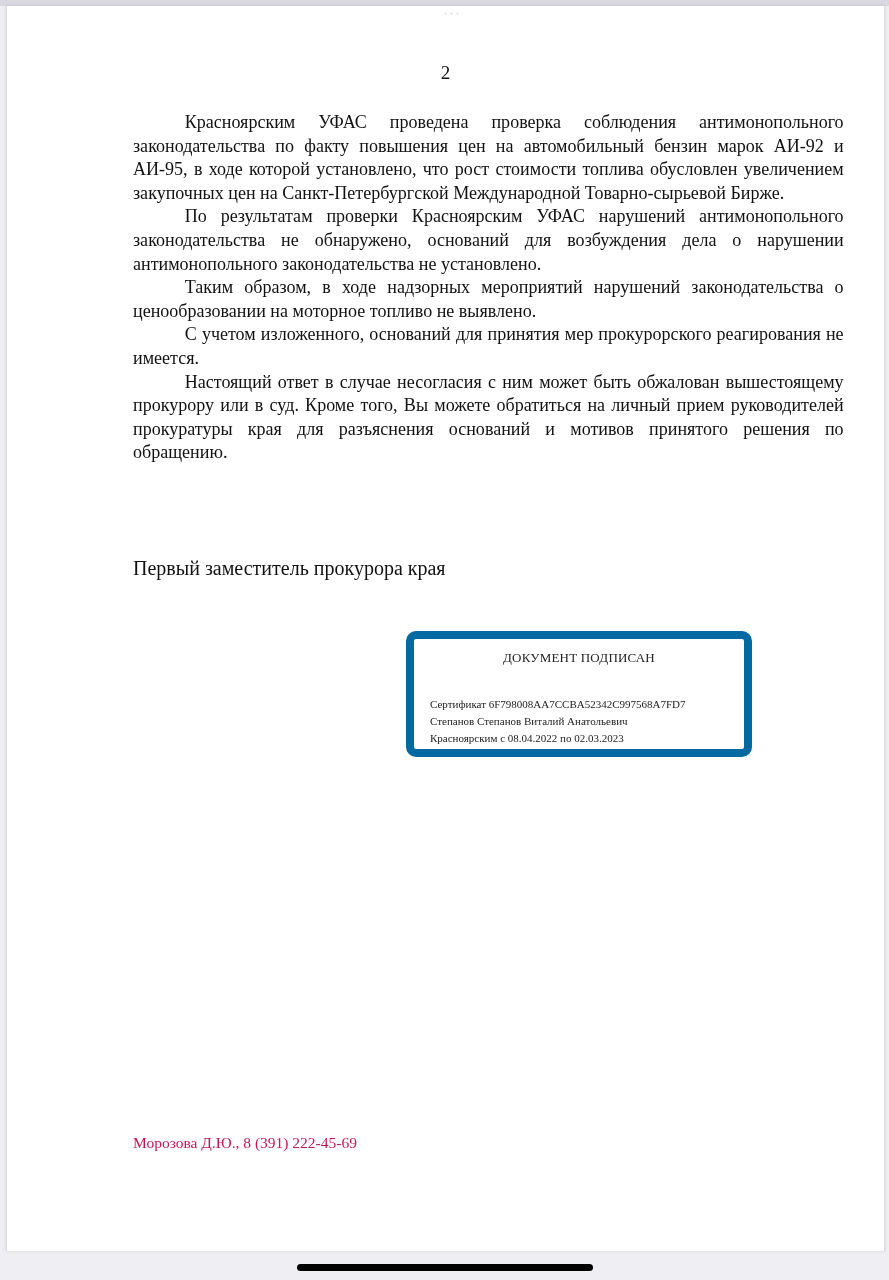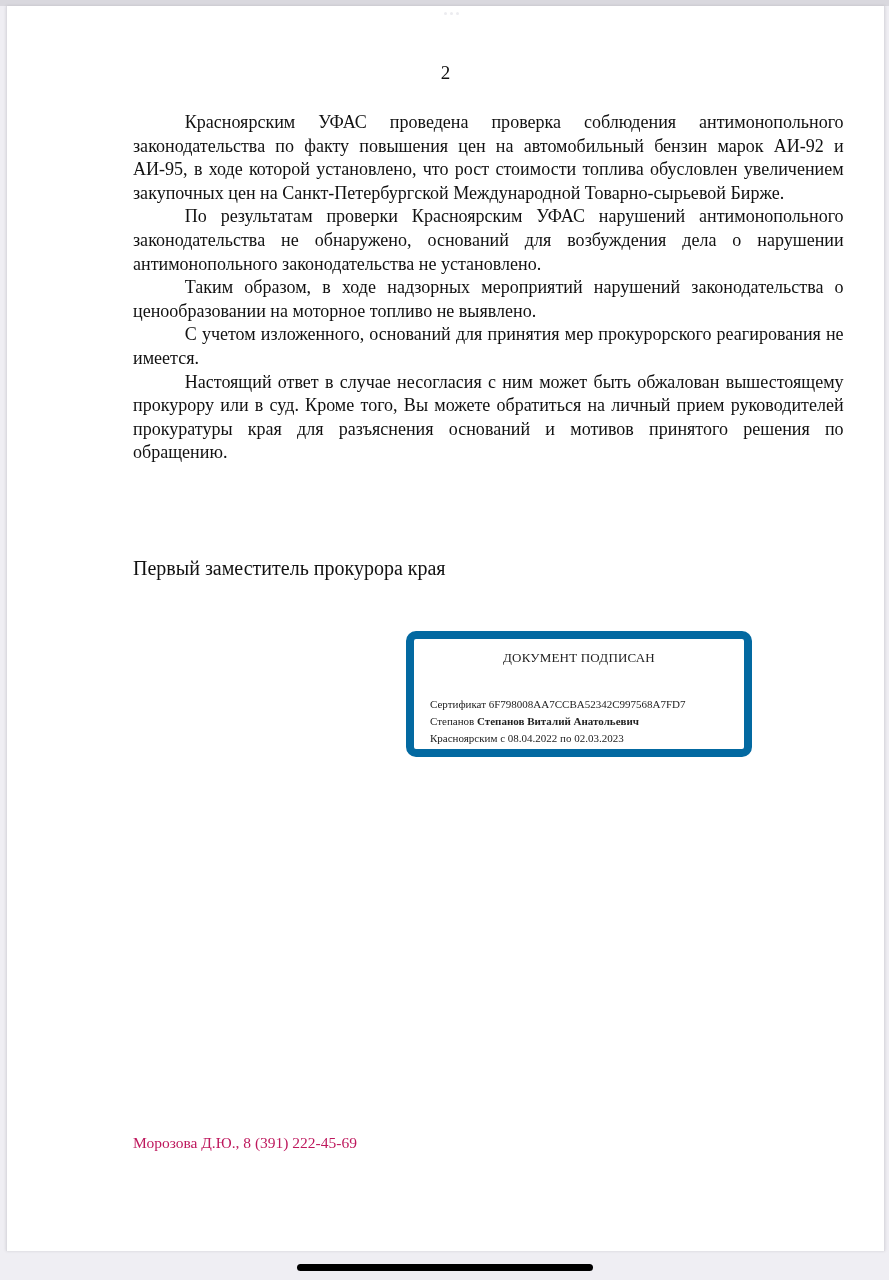--- a/index.html
+++ b/index.html
@@ -112,21 +112,21 @@
     }
     .stamp-lines {
       position: absolute;
       left: 16px;
       top: 57px;
       font-size: 11px;
       line-height: 17px;
       white-space: nowrap;
     }
     .stamp-lines .owner-name {
-      font-weight: bold;
+      font-weight: normal;
     }
     .footer-contact {
       position: absolute;
       left: 126px;
       top: 1128px;
       font-size: 15.5px;
       color: #be185d;
     }
     .home-indicator {
       position: absolute;

